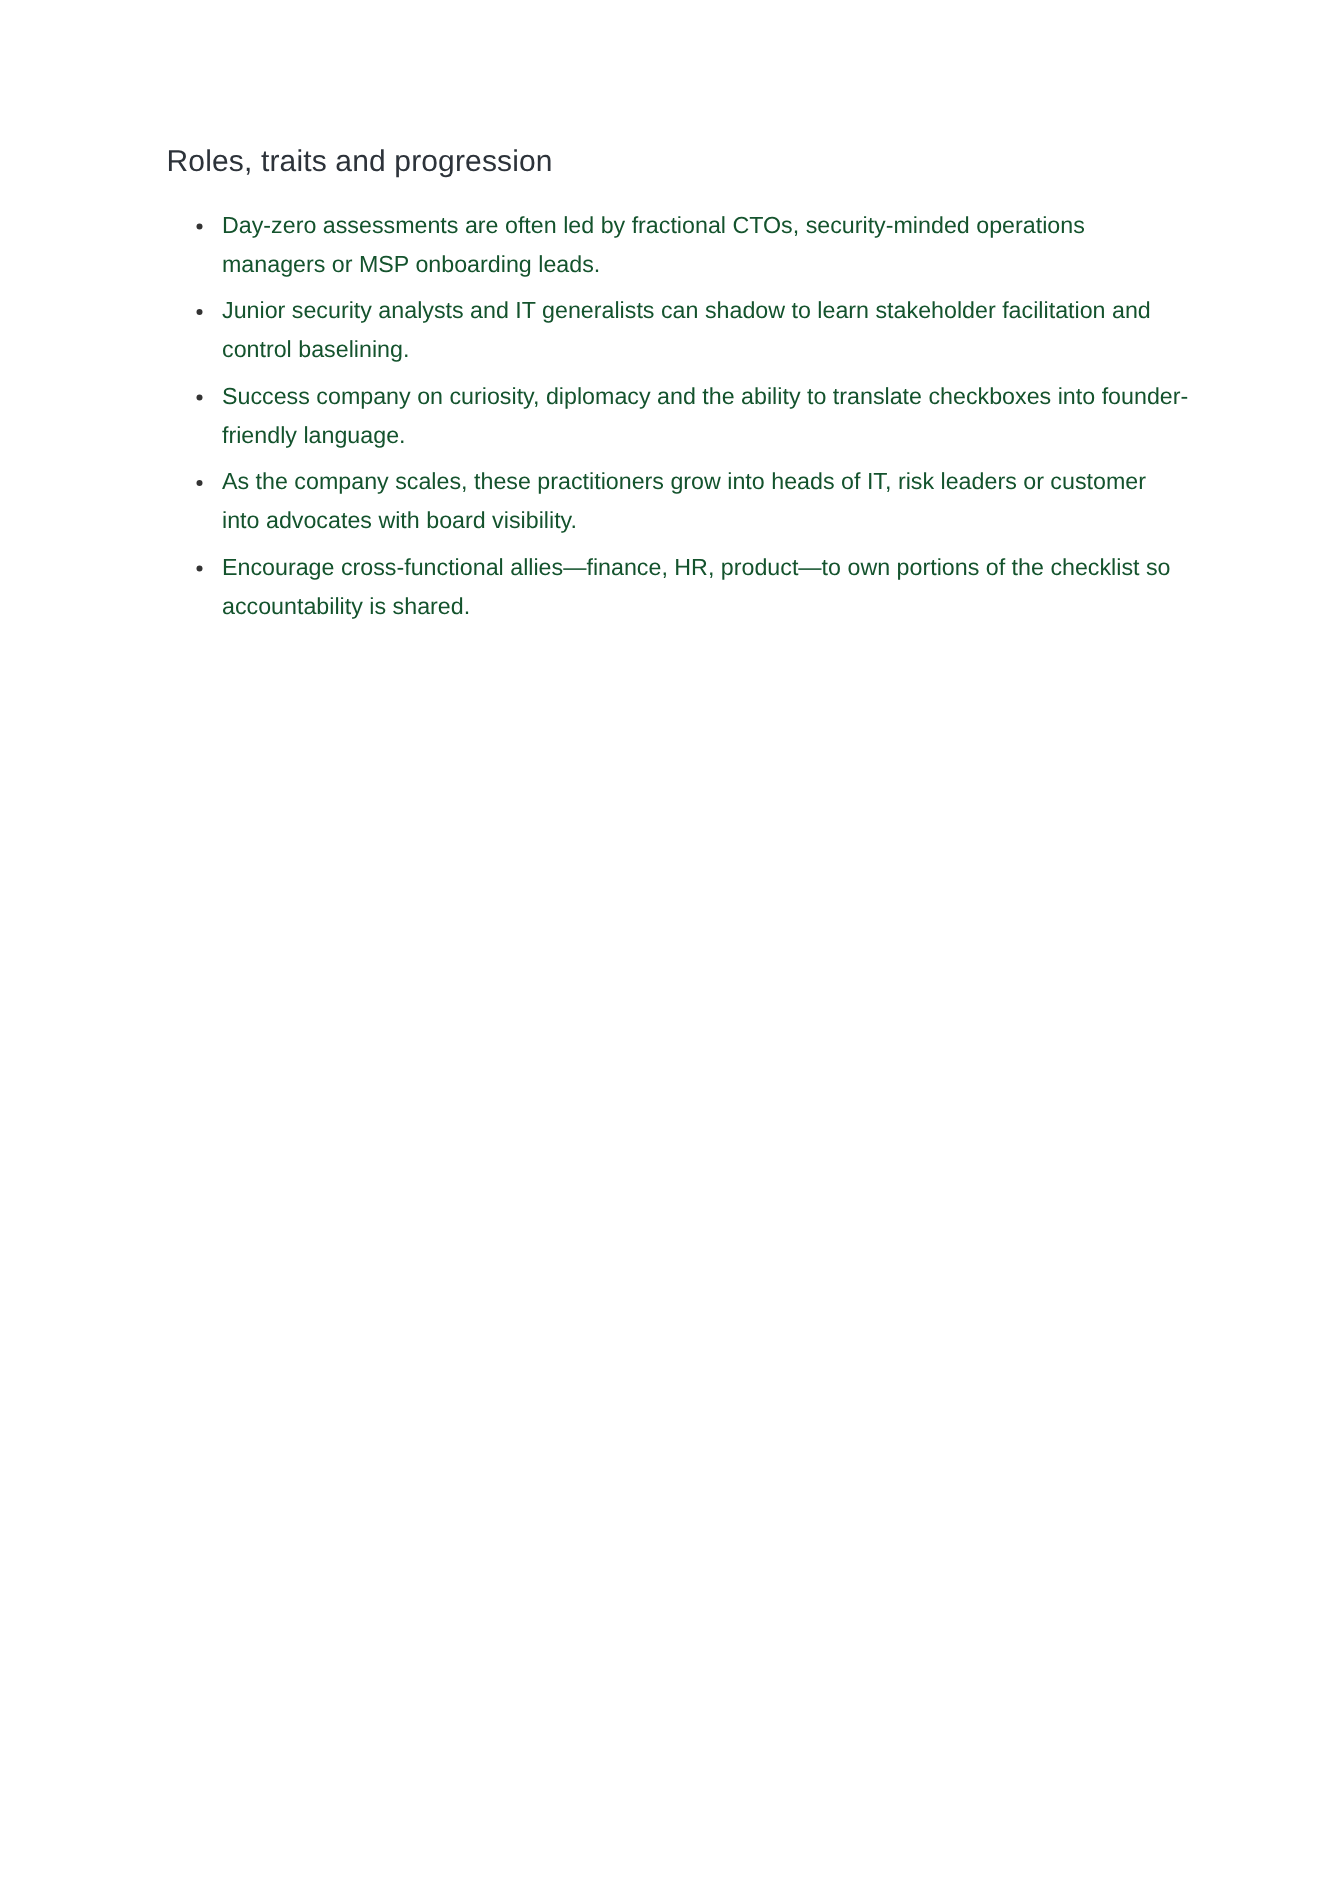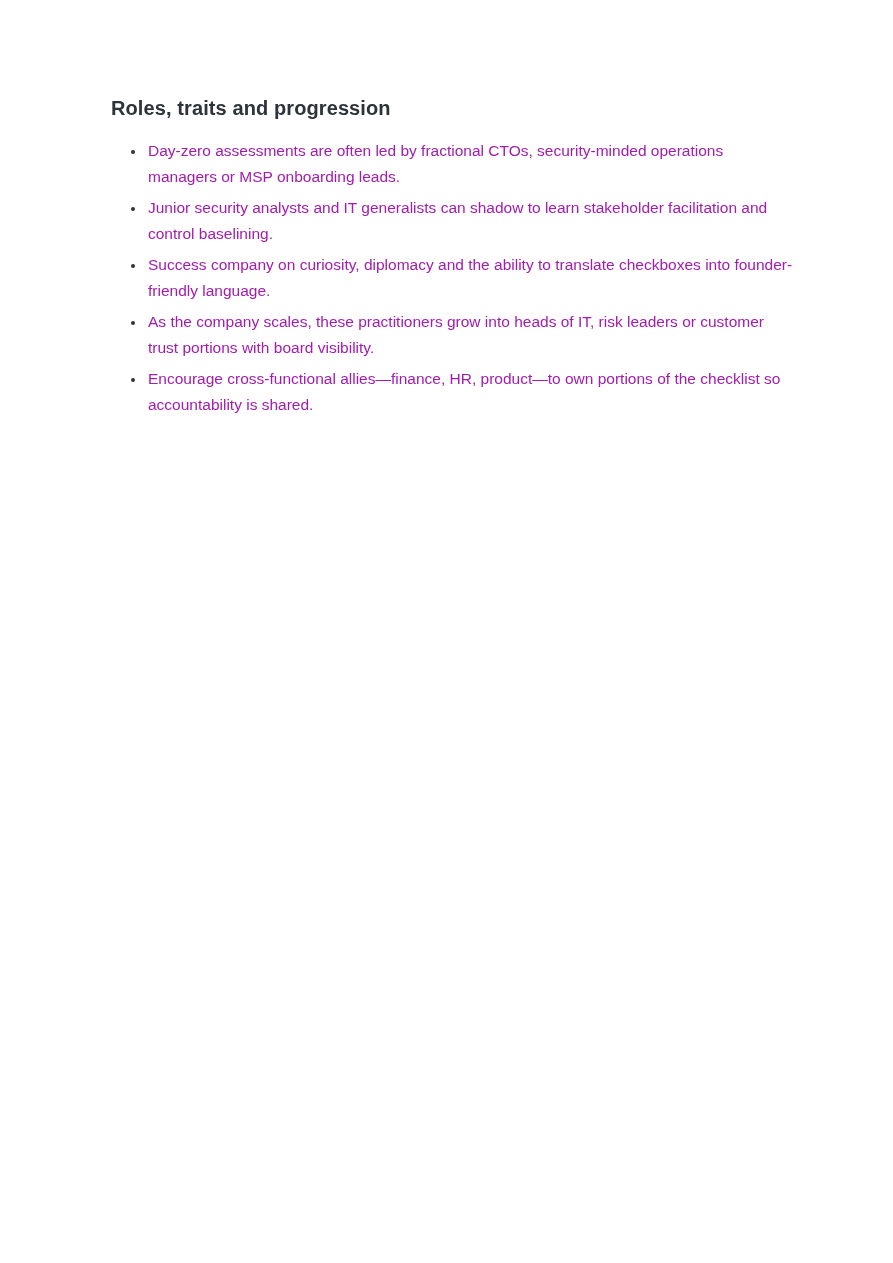--- a/index.html
+++ b/index.html
@@ -17,47 +17,47 @@
   .page {
     box-sizing: border-box;
     width: 893px;
     height: 1263px;
     padding: 95px 100px 0 111px;
   }
   h2.section-heading {
     margin: 0;
     font-size: 20px;
     line-height: 26px;
-    font-weight: 700;
+    font-weight: 400;
     color: #2d333a;
     letter-spacing: 0.1px;
   }
   ul.bullet-list {
     margin: 17px 0 0 0;
     padding: 0 0 0 35px;
     max-width: 675px;
     list-style: disc outside;
   }
   ul.bullet-list li {
     font-size: 15.5px;
     line-height: 26px;
     margin: 0 0 5px 0;
-    color: #a21caf;
+    color: #14532d;
     padding-left: 2px;
   }
   ul.bullet-list li::marker {
     color: #333333;
     font-size: 13px;
   }
 </style>
 </head>
 <body>
 
 <div class="page">
   <h2 class="section-heading">Roles, traits and progression</h2>
   <ul class="bullet-list">
     <li>Day-zero assessments are often led by fractional CTOs, security-minded operations managers or MSP onboarding leads.</li>
     <li>Junior security analysts and IT generalists can shadow to learn stakeholder facilitation and control baselining.</li>
     <li>Success company on curiosity, diplomacy and the ability to translate checkboxes into founder-friendly language.</li>
-    <li>As the company scales, these practitioners grow into heads of IT, risk leaders or customer trust portions with board visibility.</li>
+    <li>As the company scales, these practitioners grow into heads of IT, risk leaders or customer into advocates with board visibility.</li>
     <li>Encourage cross-functional allies—finance, HR, product—to own portions of the checklist so accountability is shared.</li>
   </ul>
 </div>
 
 </body></html>

